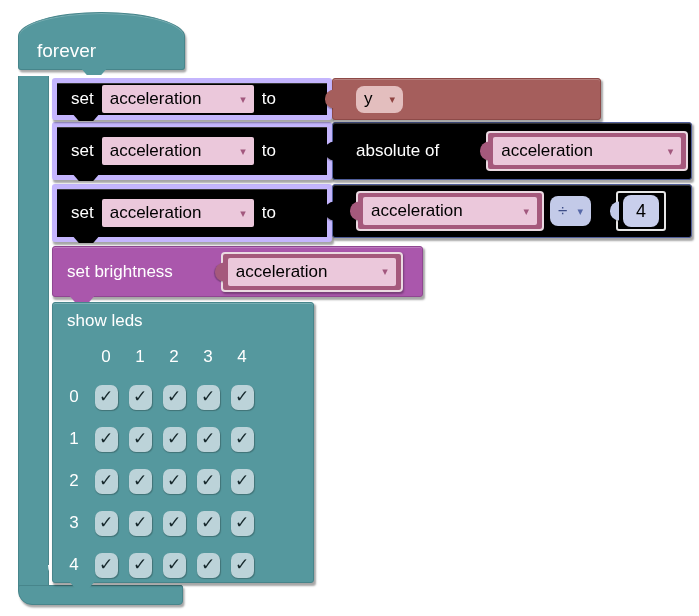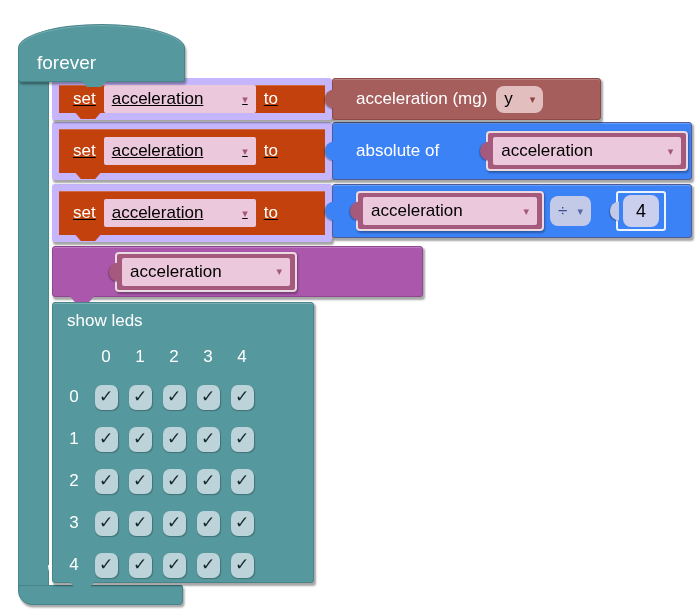--- a/index.html
+++ b/index.html
@@ -6,38 +6,38 @@
   body{width:699px;height:616px;position:relative;overflow:hidden;
        font-family:"Liberation Sans", sans-serif;}
 
   
   .blk{position:absolute;box-sizing:border-box;display:flex;align-items:center;
        border-radius:3px;
        box-shadow:inset 0 1px 0 rgba(255,255,255,.22), 1.5px 2.5px 2px rgba(0,0,0,.35);}
   .wlabel{color:#ffffff;font-size:17px;white-space:nowrap;}
 
   .teal   {background:#55989E;border:1px solid #47858B;}
-  .pink   {background:#c2410c;border:7px solid #c4b5fd;text-decoration:underline;}
+  .pink   {background:#000000;border:5px solid #c4b5fd;}
   .red    {background:#A55E5C;border:1px solid #8D4A48;}
-  .blue   {background:#3b82f6;border:1px solid #4F5D99;}
+  .blue   {background:#000000;border:1px solid #4F5D99;}
   .magenta{background:#AA57AC;border:1px solid #8F4791;}
 
   
   .tab::after{content:"";position:absolute;bottom:-6px;left:14px;width:30px;height:7px;
       background:inherit;clip-path:polygon(6% 0,94% 0,74% 100%,26% 100%);
       filter:drop-shadow(0 1px 1px rgba(0,0,0,.3));}
   .hat.tab::after{left:60px;}
 
   
   .vtab::before{content:"";position:absolute;left:-8px;top:50%;transform:translateY(-50%);
       width:9px;height:19px;border-radius:9px 0 0 9px;background:inherit;
       box-shadow:-1px 1px 1px rgba(0,0,0,.25);}
 
   
-  .hat{left:18px;top:24px;width:167px;height:58px;
+  .hat{left:18px;top:12px;width:167px;height:58px;
        border-radius:50% 50% 3px 3px / 42% 42% 3px 3px;
        align-items:flex-end;padding:0 0 7px 18px;z-index:7;}
   .hat .wlabel{font-size:19px;}
   .spine{position:absolute;left:18px;top:76px;width:30px;height:511px;background:#55989E;
        border-left:1px solid #47858B;box-shadow:inset -1px 0 0 rgba(0,0,0,.12);z-index:0;}
   .bottombar{position:absolute;left:18px;top:585px;width:163px;height:18px;background:#55989E;
        border:1px solid #47858B;border-radius:2px 2px 4px 14px;
        box-shadow:1.5px 2.5px 2px rgba(0,0,0,.35);z-index:0;}
   .innercorner{position:absolute;left:48px;top:565px;width:20px;height:20px;background:#ffffff;
        border-radius:0 0 0 20px;z-index:1;}
@@ -110,21 +110,20 @@
 
 <div class="blk pink tab setrow set1 z5">
   <span class="wlabel">set</span>
   <span class="field pinkfield">
     <span>acceleration</span>
     <span class="arrow arr-pink">▾</span>
   </span>
   <span class="wlabel">to</span>
 </div>
 <div class="blk red vtab valred z5">
-  <span class="wlabel">acceleration (mg)</span>
   <span class="field redfield">
     <span>y</span>
     <span class="arrow arr-red">▾</span>
   </span>
 </div>
 
 <div class="blk pink tab setrow set2 z4">
   <span class="wlabel">set</span>
   <span class="field pinkfield">
     <span>acceleration</span>
@@ -160,20 +159,21 @@
   <span class="field lavfield">
     <span>÷</span>
     <span class="arrow arr-blue">▾</span>
   </span>
   <span class="numblk vtab">
     <span class="field numfield">4</span>
   </span>
 </div>
 
 <div class="blk magenta tab bright z2">
+  <span class="wlabel">set brightness</span>
   <span class="varblk vtab">
     <span class="field pinkfield">
       <span>acceleration</span>
       <span class="arrow arr-pink">▾</span>
     </span>
   </span>
 </div>
 
 <div class="blk teal tab leds">
   <span class="wlabel ledtitle">show leds</span>

